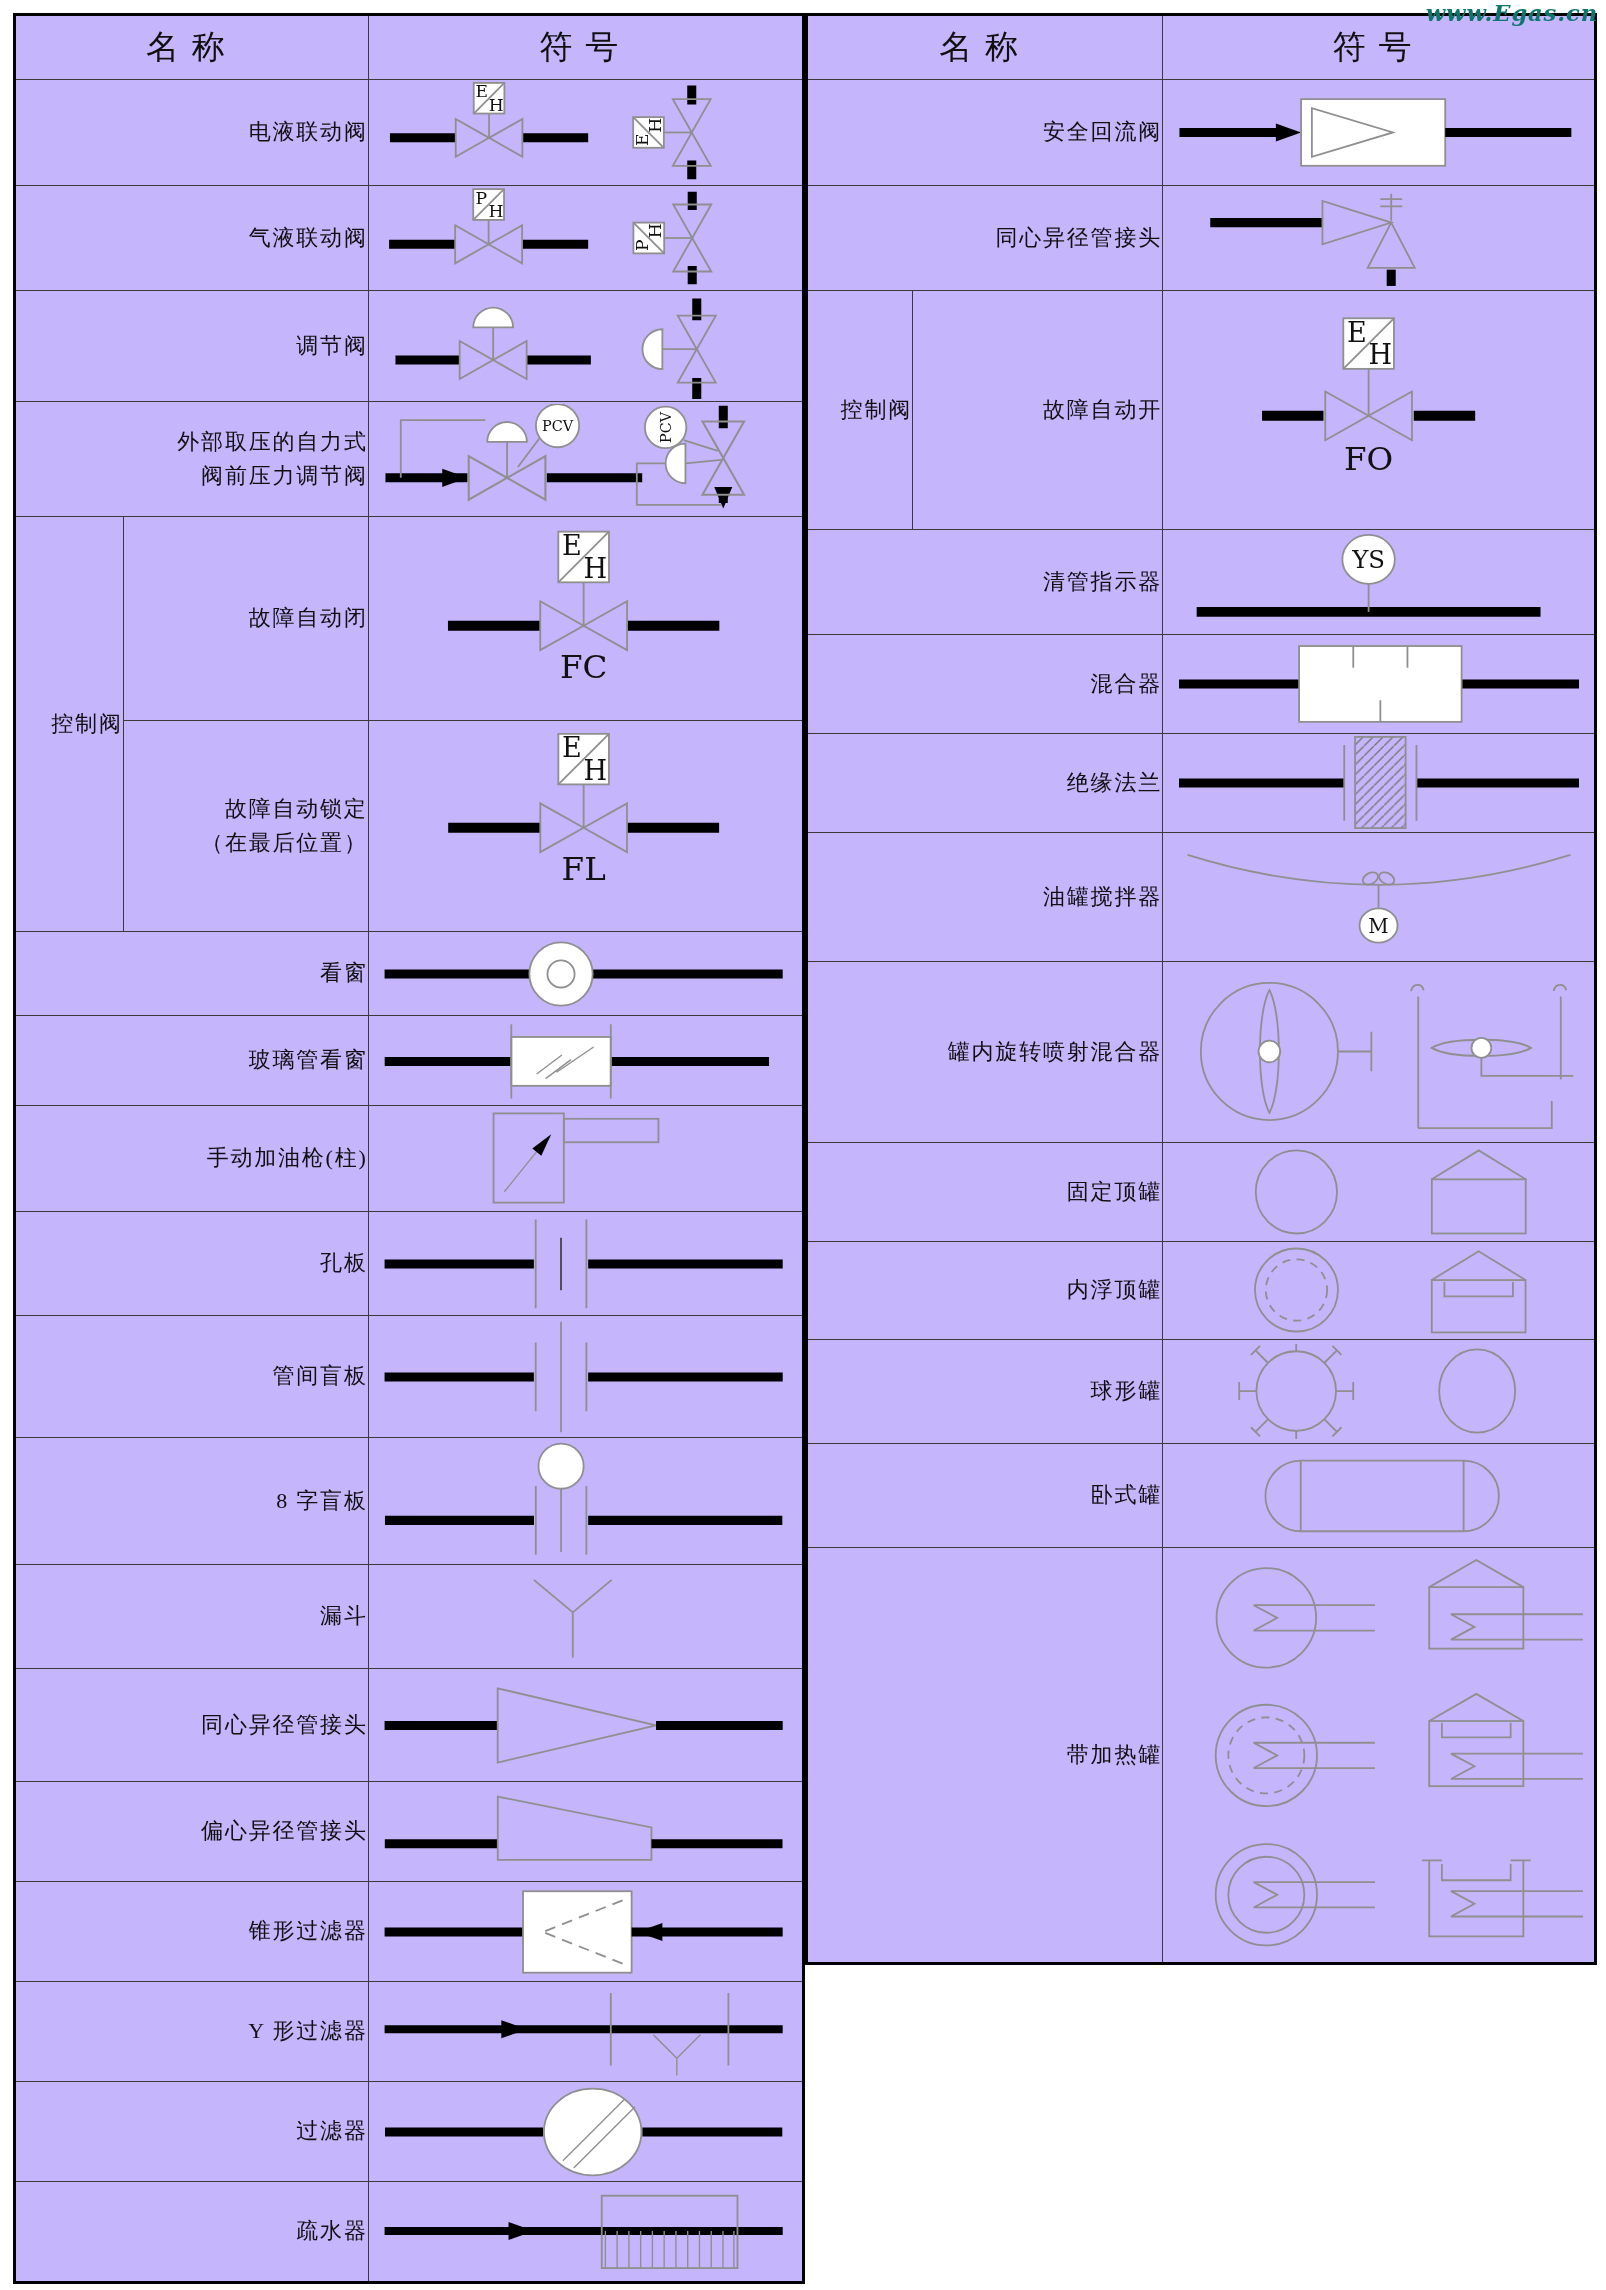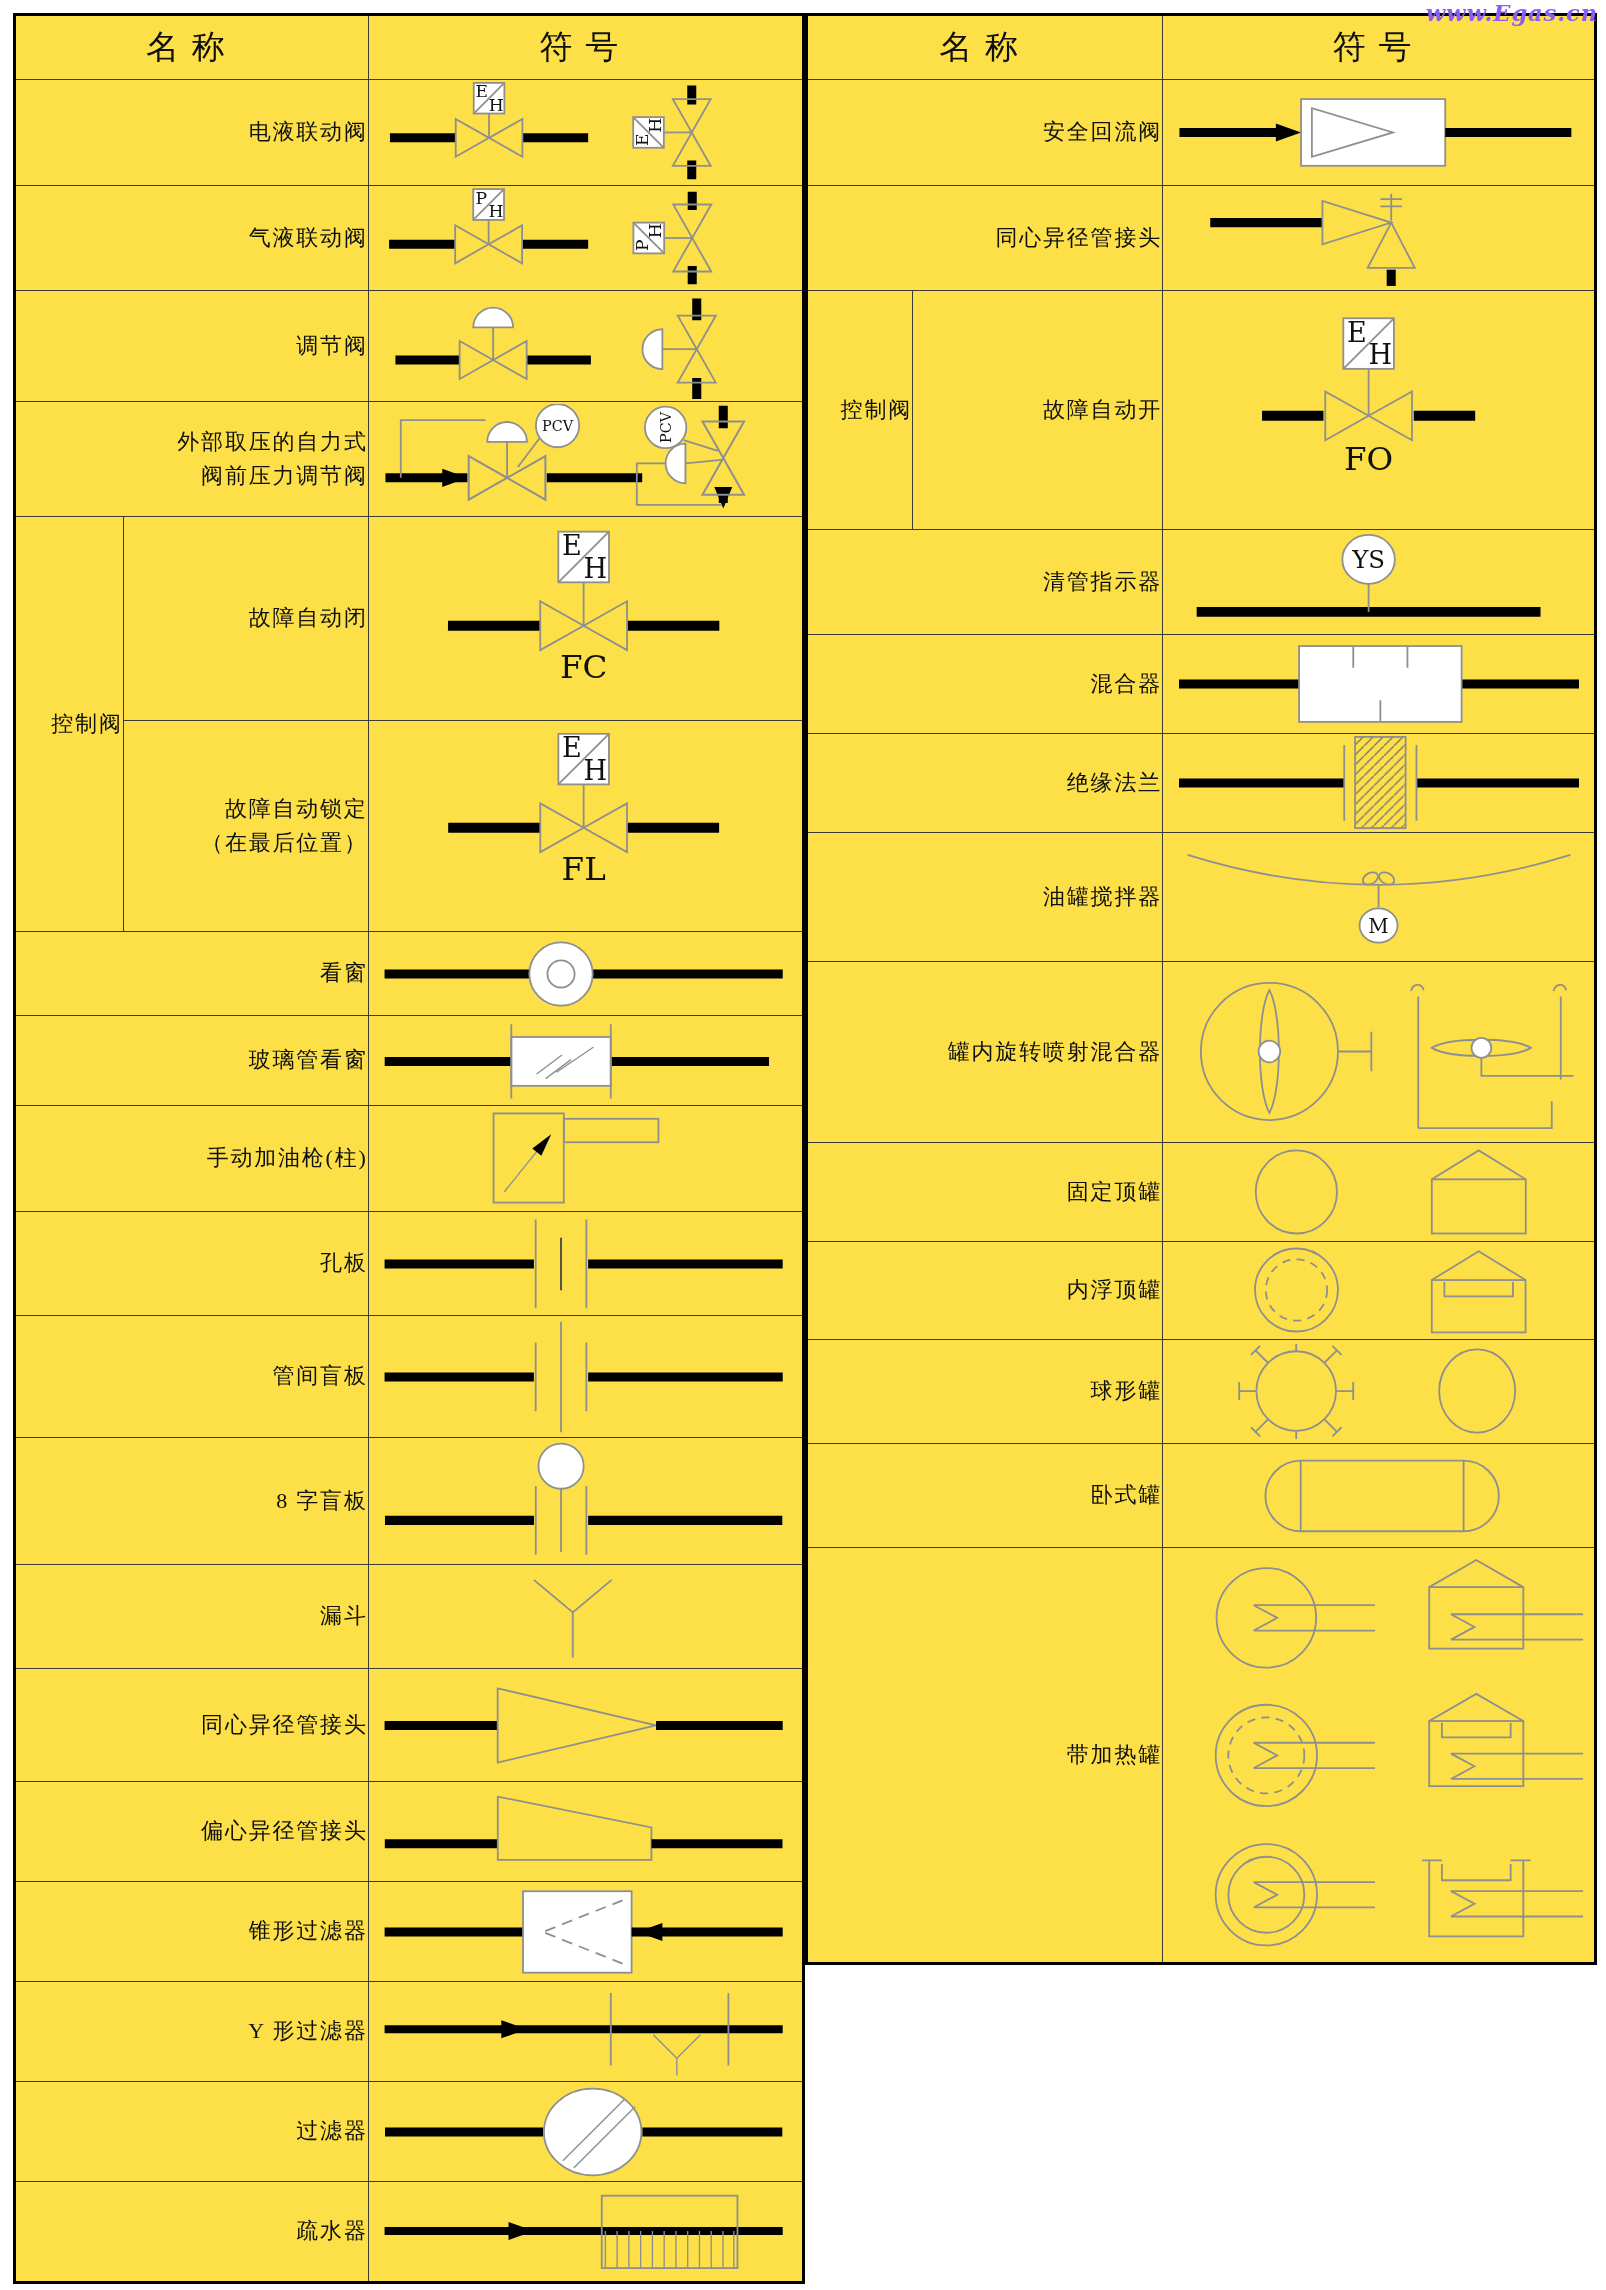--- a/index.html
+++ b/index.html
@@ -1,22 +1,22 @@
 <!DOCTYPE html>
 <html style="font-size:14.5px"><head>
 <meta charset="utf-8">
 <style>
   html,body{margin:0;padding:0;background:#fff;}
   body{width:1607px;height:2290px;position:relative;overflow:hidden;
        font-family:"Liberation Serif","DejaVu Serif",serif;}
-  .watermark{position:absolute;top:0px;right:9px;color:#8b5cf6;font-size:22.6px;
+  .watermark{position:absolute;top:0px;right:9px;color:#0f766e;font-size:22.6px;
        font-style:italic;font-weight:bold;letter-spacing:0.9px;z-index:5;
        font-family:"DejaVu Serif",serif;margin-left:48px;}
   table{border-collapse:collapse;position:absolute;top:12.7px;table-layout:fixed;
-       background:#fde047;border:3.6px solid #000;}
+       background:#c4b5fd;border:3.6px solid #000;}
   #tbl-left{left:12.7px;}
   #tbl-right{left:805px;}
   td{border:1.8px solid #3a3a3a;padding:0;text-align:center;vertical-align:middle;overflow:hidden;}
   .nm{font-size:22px;color:#101010;letter-spacing:1.8px;line-height:1.55;text-align:right;}
   .hd{font-size:33px;color:#101010;letter-spacing:12.7px;}
   svg{display:block;margin:0 auto;}
   .pp{stroke:#000;stroke-width:10;fill:none}
   .pp9{stroke:#000;stroke-width:9;fill:none}
   .pp11{stroke:#000;stroke-width:11;fill:none}
   .pp12{stroke:#000;stroke-width:12;fill:none}

